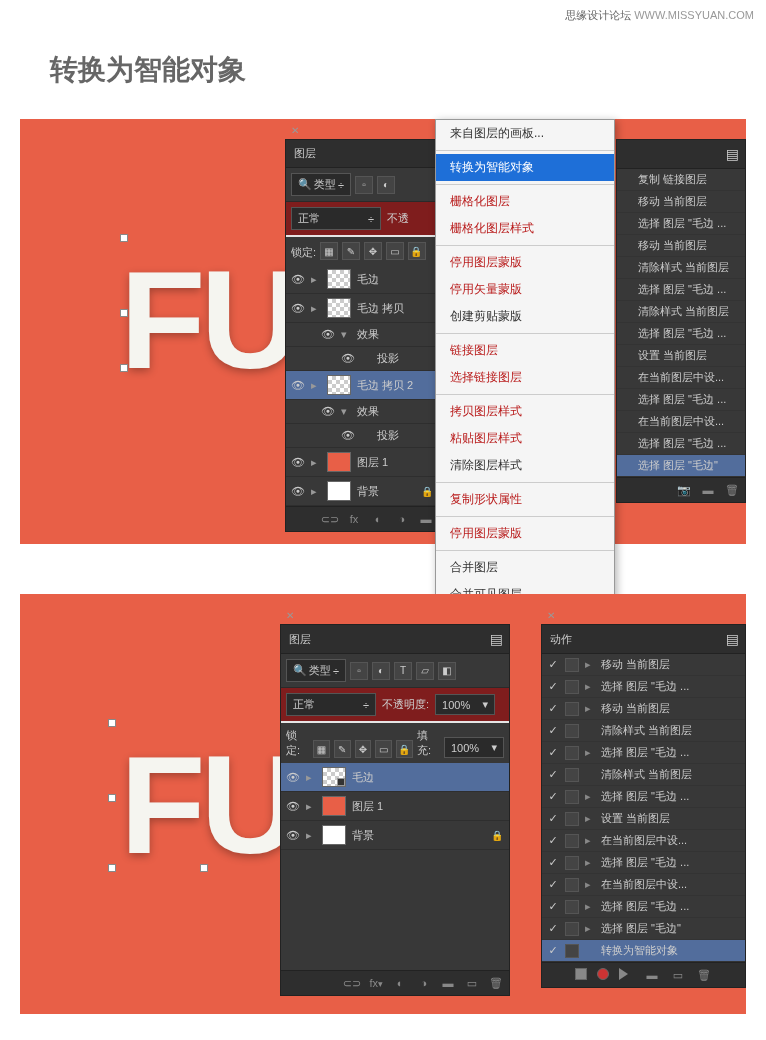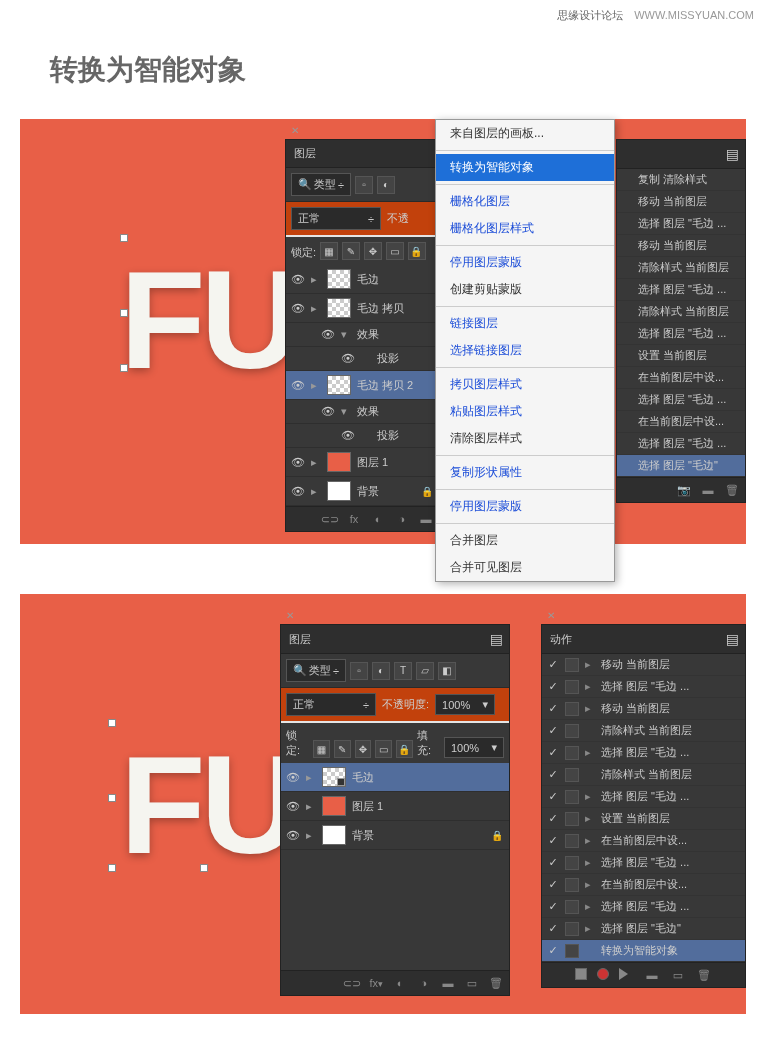--- a/index.html
+++ b/index.html
@@ -1,50 +1,50 @@
 <!DOCTYPE html>
 <html><head>
 <meta charset="utf-8">
 <style>
 *{box-sizing:border-box;margin:0;padding:0;font-family:"Microsoft YaHei",Arial,sans-serif}
 body{background:#fff;width:766px}
 .watermark{text-align:right;padding:8px 12px;font-size:11px;color:#999}
-.watermark .cn{color:#666;margin-right:8px}
+.watermark .cn{color:#666;margin-right:0}
 .title{font-size:28px;font-weight:bold;color:#666;padding:20px 50px 30px}
 .orange-canvas{background:#e85f47;position:relative;margin:0 20px}
 .canvas1{height:425px}
 .canvas2{height:420px;margin-top:50px}
 .fur-text{position:absolute;left:100px;top:120px;font-size:140px;font-weight:900;color:#f5f5f0;text-shadow:0 3px 8px rgba(0,0,0,0.3);letter-spacing:-5px;font-family:Arial Black,sans-serif}
 .sel-handle{position:absolute;width:8px;height:8px;background:#fff;border:1px solid #888}
 .panel{position:absolute;background:#383838;border:1px solid #222;font-size:11px;color:#ccc}
 .panel-header{background:#2e2e2e;padding:6px 8px;display:flex;justify-content:space-between;align-items:center;border-bottom:1px solid #222}
 .panel-header .menu-icon{font-size:14px;letter-spacing:-2px}
 .close-x{position:absolute;left:5px;top:-15px;color:#999;font-size:10px}
 .filter-row{display:flex;align-items:center;padding:5px;gap:4px;background:#383838}
 .dropdown{background:#2a2a2a;border:1px solid #555;padding:3px 6px;color:#ccc;display:flex;align-items:center;justify-content:space-between;min-width:60px}
 .dropdown.wide{min-width:90px}
 .icon-btn{width:18px;height:18px;background:#444;border:1px solid #555;display:inline-flex;align-items:center;justify-content:center;font-size:10px}
-.blend-row{display:flex;align-items:center;padding:5px;gap:6px;background:#c2410c;border-top:1px solid #2a2a2a}
+.blend-row{display:flex;align-items:center;padding:5px;gap:6px;background:#7f1d1d;border-top:1px solid #2a2a2a}
 .lock-row{display:flex;align-items:flex-end;padding:5px;gap:4px;background:#383838;border-top:2px solid #e5e5e5}
 .layer-list{background:#383838}
 .layer-item{display:flex;align-items:center;padding:4px 5px;border-bottom:1px solid #2e2e2e;gap:6px}
 .layer-item.selected{background:#526d9c}
 .layer-item.sub{padding-left:35px}
 .layer-item.subsub{padding-left:55px}
 .eye{width:14px;text-align:center;color:#ccc}
 .thumb{width:24px;height:20px;border:1px solid #666;background:#fff}
 .thumb.checker{background:repeating-conic-gradient(#ccc 0 25%,#fff 0 50%) 0 0/8px 8px}
 .thumb.orange{background:#e85f47}
 .arrow{width:10px;color:#999}
 .lock-icon{margin-left:auto;font-size:10px}
 .panel-footer{background:#2e2e2e;padding:5px;display:flex;justify-content:flex-end;gap:8px;border-top:1px solid #222}
 .footer-icon{width:16px;height:14px;display:inline-flex;align-items:center;justify-content:center;color:#888;font-size:11px}
 .context-menu{position:absolute;background:#f5f5f5;border:1px solid #999;font-size:12px;color:#333;box-shadow:2px 2px 8px rgba(0,0,0,0.3)}
 .menu-item{padding:5px 30px 5px 14px;position:relative}
-.menu-item.disabled{color:#1d4ed8}
+.menu-item.disabled{color:#b91c1c}
 .menu-item.highlighted{background:#1e6fd8;color:#fff}
 .menu-sep{height:1px;background:#ccc;margin:3px 0}
 .history-panel{position:absolute;background:#383838;border:1px solid #222;font-size:11px;color:#ccc}
 .history-item{display:flex;align-items:center;padding:3px 5px;gap:6px;border-bottom:1px solid #333}
 .history-item.highlighted{background:#526d9c}
 .check{width:12px;text-align:center;color:#ccc}
 .hist-thumb{width:14px;height:14px;border:1px solid #555;background:#444}
 .hist-arrow{width:10px;color:#888}
 .action-footer{background:#2e2e2e;padding:5px;display:flex;justify-content:center;gap:10px;border-top:1px solid #222}
 .rec-btn{width:12px;height:12px;border:1px solid #666}
@@ -173,20 +173,21 @@
 
   <div class="context-menu" style="left:415px;top:0;width:180px" id="ctxmenu">
       <div class="menu-item">来自图层的画板...</div>
       <div class="menu-sep"></div>
       <div class="menu-item highlighted">转换为智能对象</div>
       <div class="menu-sep"></div>
       <div class="menu-item disabled">栅格化图层</div>
       <div class="menu-item disabled">栅格化图层样式</div>
       <div class="menu-sep"></div>
       <div class="menu-item disabled">停用图层蒙版</div>
+      <div class="menu-item disabled">停用矢量蒙版</div>
       <div class="menu-item">创建剪贴蒙版</div>
       <div class="menu-sep"></div>
       <div class="menu-item disabled">链接图层</div>
       <div class="menu-item disabled">选择链接图层</div>
       <div class="menu-sep"></div>
       <div class="menu-item disabled">拷贝图层样式</div>
       <div class="menu-item disabled">粘贴图层样式</div>
       <div class="menu-item">清除图层样式</div>
       <div class="menu-sep"></div>
       <div class="menu-item disabled">复制形状属性</div>
@@ -198,21 +199,21 @@
     </div>
 
   <div class="history-panel" style="right:0;top:20px;width:130px">
     <div class="panel-header">
       <span></span>
         <span class="menu-icon">▤</span>
     </div>
     <div id="hist1">
         <div class="history-item">
           <span class="hist-arrow"></span>
-          <span>复制 清除样式</span>
+          <span>复制 链接图层</span>
         </div>
         <div class="history-item">
           <span class="hist-arrow"></span>
           <span>移动 当前图层</span>
         </div>
         <div class="history-item">
           <span class="hist-arrow"></span>
           <span>选择 图层 "毛边 ...</span>
         </div>
         <div class="history-item">

